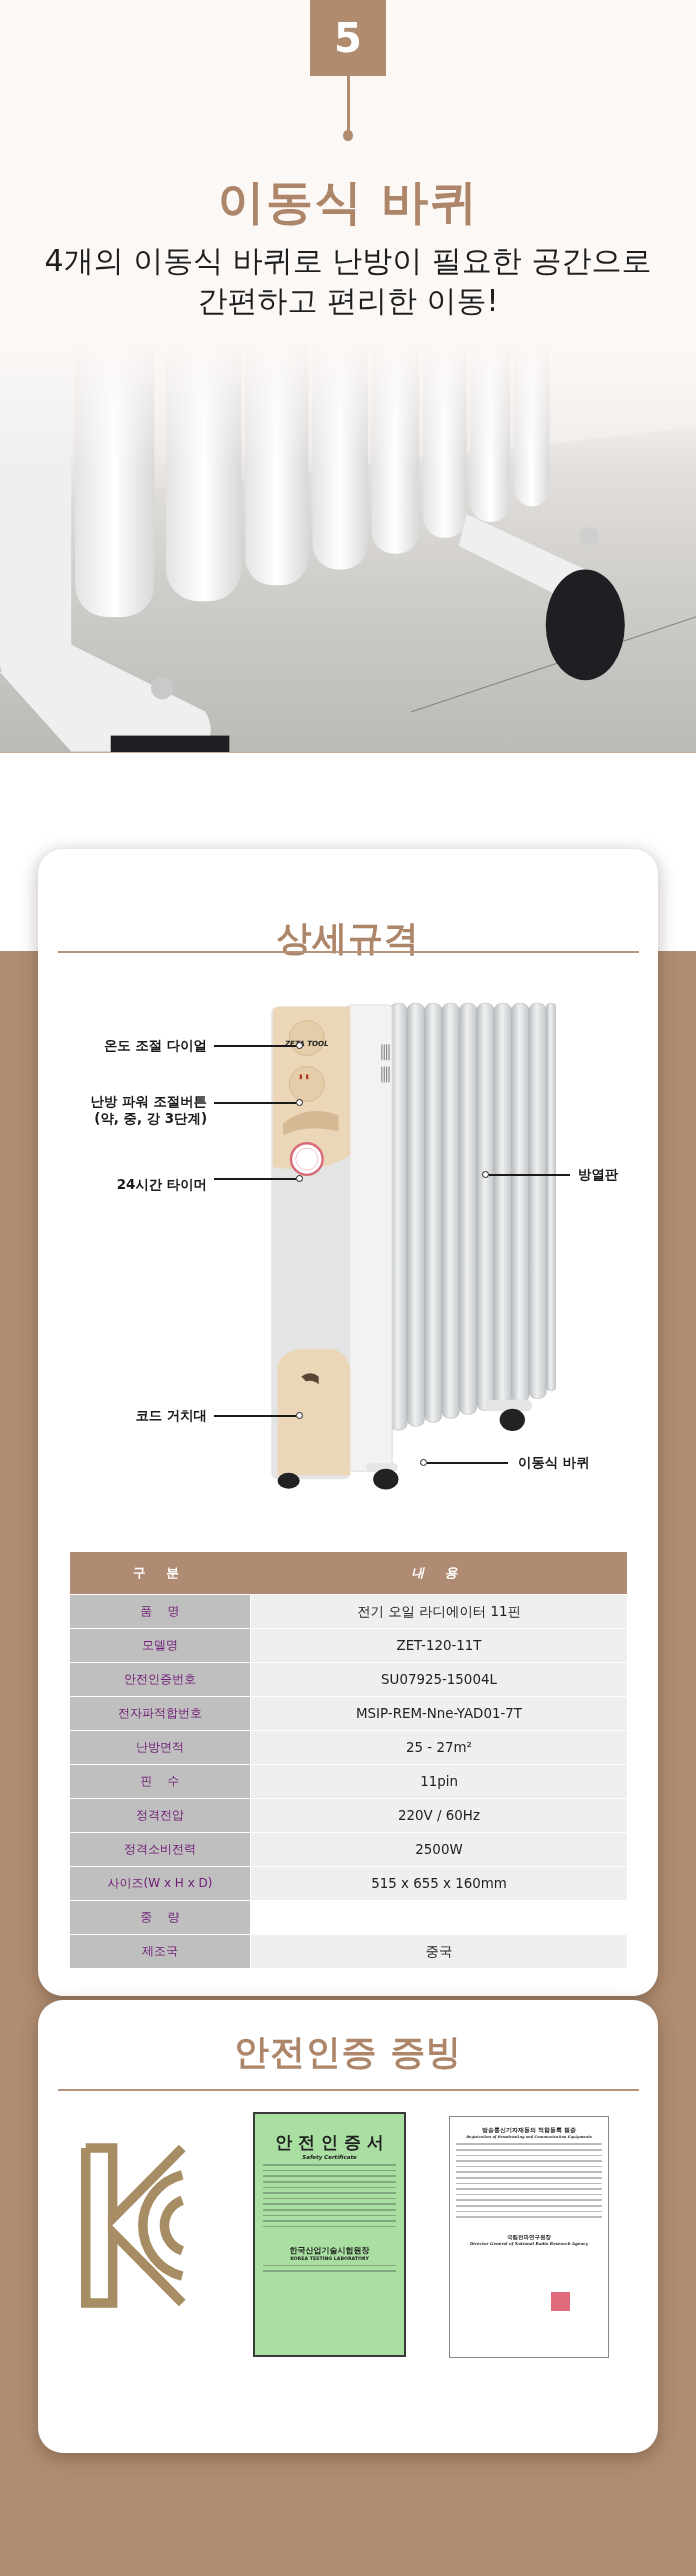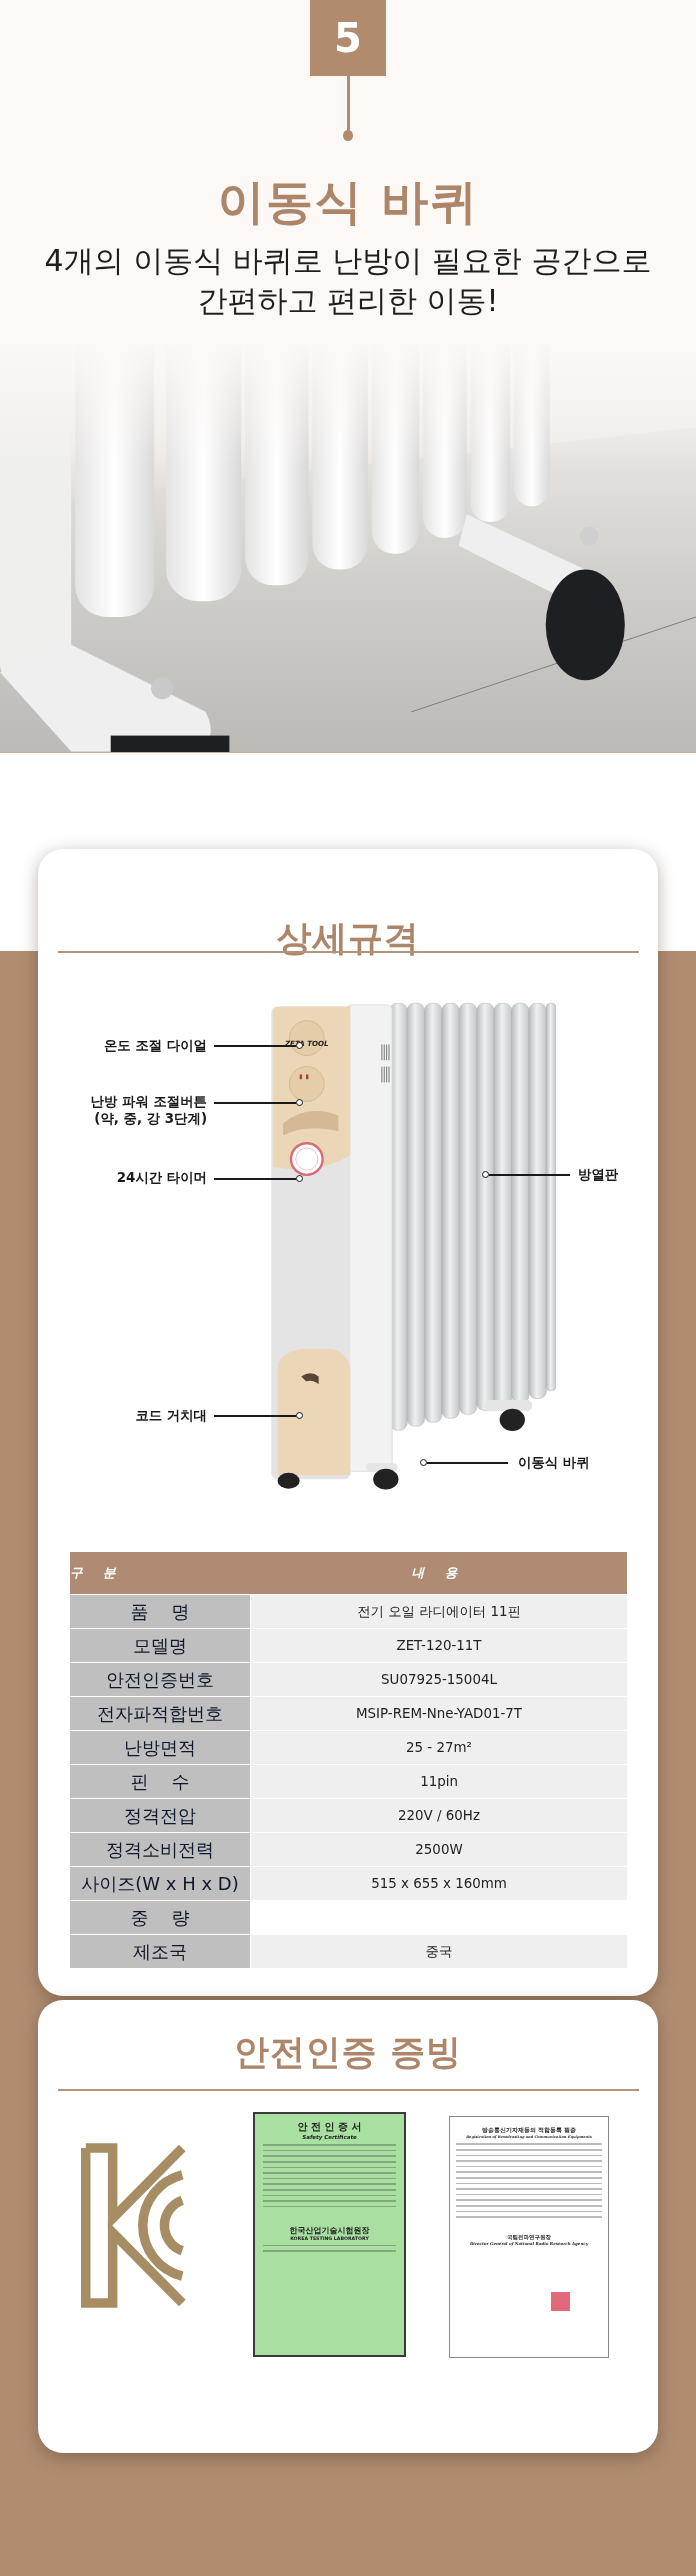--- a/index.html
+++ b/index.html
@@ -80,26 +80,26 @@
 
   
   .spec-table {
     position: absolute; left: 32px; top: 703px; width: 557px;
     border-collapse: separate; border-spacing: 0;
   }
   .spec-table .thead {
     display: flex; height: 42px; background: #b08b73; color: #fff; font-weight: bold; font-size: 12.7px;
     letter-spacing: 8px; align-items: center;
   }
-  .spec-table .thead .c1 { width: 180px; text-align: left; font-style: italic; }
+  .spec-table .thead .c1 { width: 180px; text-align: center; }
   .spec-table .thead .c2 { flex: 1; text-align: center; font-style: italic; }
   .spec-row { display: flex; height: 34px; border-top: 1.6px solid #fff; }
   .spec-row .c1 {
     width: 180px; background: #bfbfbf; display: flex; align-items: center; justify-content: center;
-    font-size: 18px; color: #0f172a; white-space: pre;
+    font-size: 12px; color: #701a75; white-space: pre;
   }
   .spec-row .c2 {
     flex: 1; background: #efefef; border-left: 1.6px solid #fff; display: flex; align-items: center; justify-content: center;
     font-size: 13.4px; color: #222;
   }
 
   
   .kc-logo { position: absolute; left: 43px; top: 143px; width: 106px; height: 165px; }
   .cert-green {
     position: absolute; left: 215px; top: 112px; width: 153px; height: 245px;
@@ -239,21 +239,21 @@
     <div class="callout-line" style="left:176px; top:69px; width:82px;"></div>
     <div class="callout-dot" style="left:258px; top:66px;"></div>
 
     <div class="callout-label" style="right:451px; top:117px;">
       <span>난방 파워 조절버튼</span><br>
       <span>(약, 중, 강 3단계)</span>
     </div>
     <div class="callout-line" style="left:176px; top:126px; width:82px;"></div>
     <div class="callout-dot" style="left:258px; top:123px;"></div>
 
-    <div class="callout-label" style="right:451px; top:193px;margin-left:20px;">24시간 타이머</div>
+    <div class="callout-label" style="right:451px; top:200px;margin-left:20px;">24시간 타이머</div>
     <div class="callout-line" style="left:176px; top:202px; width:82px;"></div>
     <div class="callout-dot" style="left:258px; top:199px;"></div>
 
     <div class="callout-label" style="right:451px; top:431px;">코드 거치대</div>
     <div class="callout-line" style="left:176px; top:439px; width:82px;"></div>
     <div class="callout-dot" style="left:258px; top:436px;"></div>
 
     <div class="callout-dot" style="left:444px; top:195px;"></div>
     <div class="callout-line" style="left:451px; top:198px; width:81px;"></div>
     <div class="callout-label" style="left:540px; top:190px; text-align:left;">방열판</div>
@@ -321,21 +321,21 @@
   <svg class="kc-logo" viewBox="0 0 134 208">
     <g fill="none" stroke="#a78d63" stroke-width="12">
       <path d="M6,6 L40,6 L40,95 L128,6"></path>
       <path d="M6,6 L6,202 L40,202 L40,113 L128,202"></path>
       <path d="M128,40 A66,66 0 0 0 128,168"></path>
       <path d="M128,72 A34,34 0 0 0 128,136"></path>
     </g>
   </svg>
 
   <div class="cert-green">
-    <div class="doc-title" style="font-size:10px; ">안 전 인 증 서</div>
+    <div class="doc-title" style="font-size:17px; margin-top:11px;">안 전 인 증 서</div>
     <div class="doc-title" style="font-size:5.5px; font-style:italic;">Safety Certificate</div>
     <div class="doc-line"></div>
     <div class="doc-line"></div>
     <div class="doc-line"></div>
     <div class="doc-line"></div>
     <div class="doc-line"></div>
     <div class="doc-line"></div>
     <div class="doc-line"></div>
     <div class="doc-line"></div>
     <div class="doc-line"></div>

